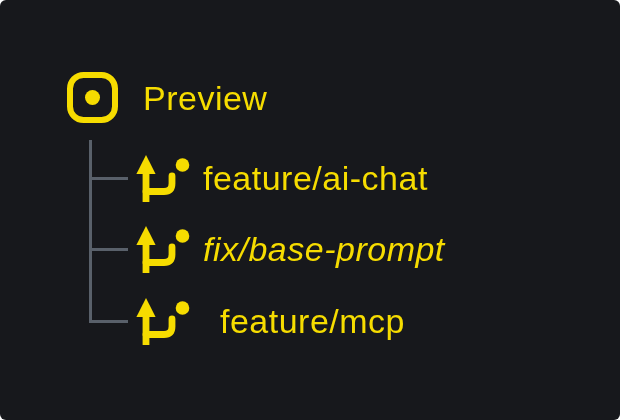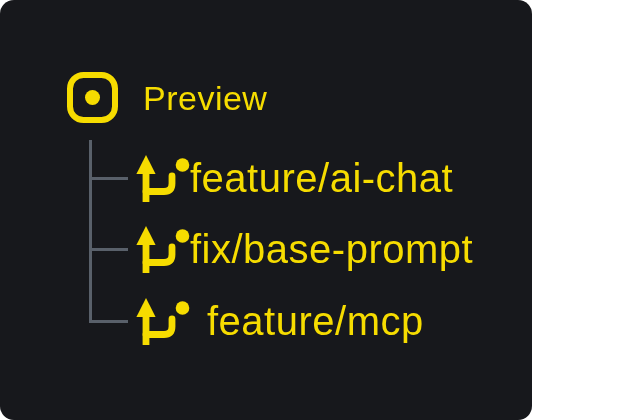--- a/index.html
+++ b/index.html
@@ -9,23 +9,23 @@
   }
   *{margin:0;padding:0;box-sizing:border-box;}
   body{
     width:620px;height:420px;
     background:#ffffff;
     font-family:"Liberation Sans", sans-serif;
     overflow:hidden;
   }
   .card{
     position:relative;
-    width:532px;height:420px;
+    width:620px;height:420px;
     background:var(--bg);
-    border-radius:14px;
+    border-radius:6px;
     overflow:hidden;
   }
   
   .preview-row{
     position:absolute;
     left:67px;top:72px;
     display:flex;align-items:center;
     height:51px;
   }
   .preview-row .icon{
@@ -49,30 +49,31 @@
   .stub-2{top:248px;}
   .stub-3{top:320px;}
   
   .branch-row{
     position:absolute;
     left:136px;
     height:48px;
     display:flex;align-items:center;
   }
   .row-1{top:154px;}
-  .row-2{top:225px;}
+  .row-2{top:225px;font-style:italic;}
   .row-3{top:297px;gap:17px;}
   .branch-row .icon{
     width:54px;height:48px;
     flex:0 0 auto;
     display:block;
   }
   .branch-label{
+    margin-left:13px;
     color:var(--accent);
-    font-size:40px;
+    font-size:34px;
     letter-spacing:0.5px;
     white-space:nowrap;
     line-height:1;
   }
 </style>
 </head>
 <body>
 
 <div class="card">
 

